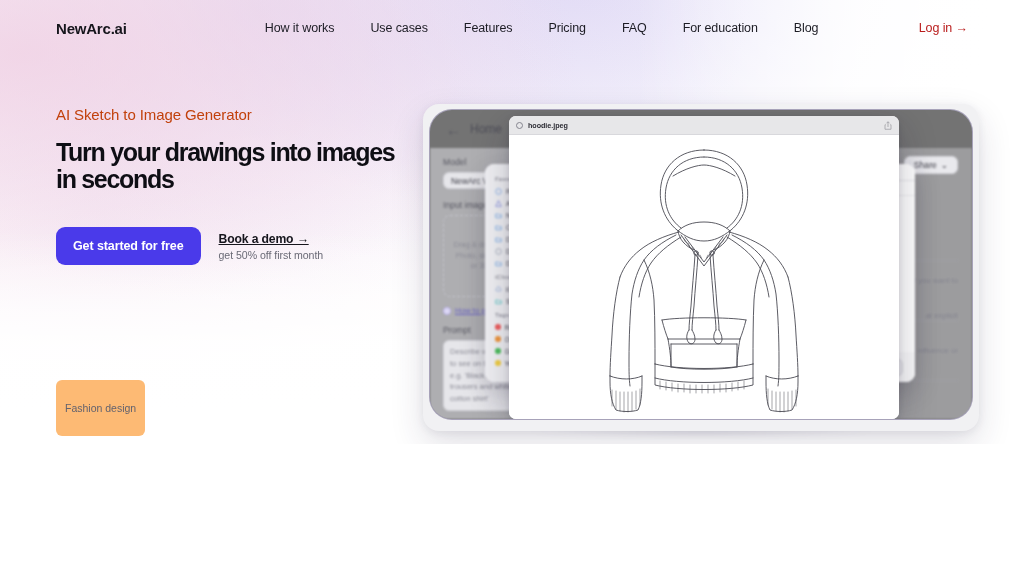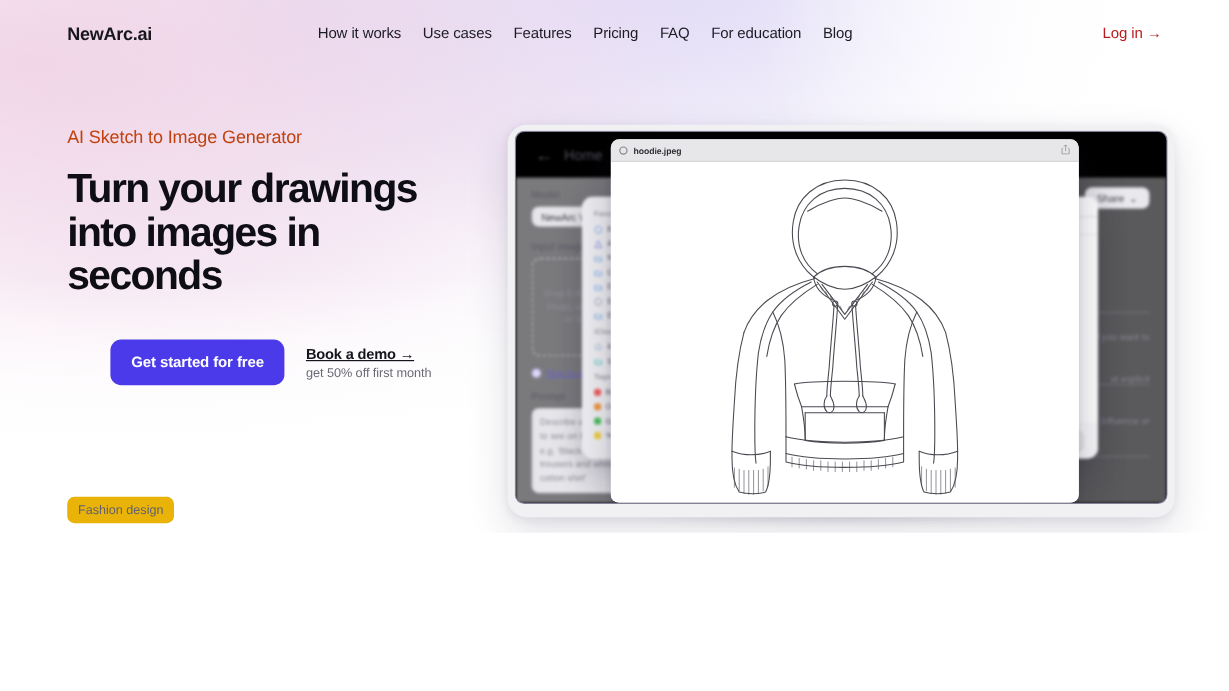--- a/index.html
+++ b/index.html
@@ -43,21 +43,21 @@
     display: flex; align-items: center;
     padding: 0 56px 0 56px;
     z-index: 20;
   }
   .brand {
     font-size: 15px; font-weight: 700; color: #16161c;
     letter-spacing: -.2px; white-space: nowrap;
   }
   .nav-links {
     display: flex; align-items: center;
-    gap: 18px;
+    gap: 36px;
     margin-left: 138px;
   }
   .nav-link {
     font-size: 12.5px; color: #1c1c24; font-weight: 500;
     white-space: nowrap; cursor: pointer; letter-spacing: -.1px;
   }
   .nav-right { margin-left: auto; display: flex; align-items: center; }
   .login-link {
     font-size: 12.5px; color: #b91c1c; font-weight: 500;
     white-space: nowrap; cursor: pointer; letter-spacing: -.1px;
@@ -68,38 +68,37 @@
     position: absolute;
     left: 56px; top: 106px;
     width: 340px;
     z-index: 10;
   }
   .eyebrow {
     font-size: 15px; color: #c2410c; font-weight: 400;
     margin-bottom: 16px; letter-spacing: -.1px;
   }
   h1.headline {
-    font-size: 34px; line-height: 1.08;
+    font-size: 25px; line-height: 1.08;
     font-weight: 700; color: #0e0e14;
     letter-spacing: -1.3px;
     margin-bottom: 26px;
     max-width: 340px;
   }
   .subcopy {
     font-size: 13.3px; line-height: 1.82;
     color: #44444e; font-weight: 400;
     max-width: 320px;
     letter-spacing: -.05px;
   }
 
   
   .cta-row {
     display: flex; align-items: center; gap: 18px;
     margin-top: 34px;
-    justify-content: center;
   }
   .btn-primary {
     background: #4a3aea;
     color: #fff;
     font-size: 12.5px; font-weight: 600;
     border: none; border-radius: 9px;
     padding: 12px 17px;
     cursor: pointer;
     letter-spacing: -.1px;
     white-space: nowrap;
@@ -114,24 +113,24 @@
     font-size: 10.6px; color: #6a6a76; font-weight: 400;
     white-space: nowrap; letter-spacing: -.05px;
   }
 
   
   .chip-row {
     position: absolute; left: 56px; bottom: 8px;
     display: flex; gap: 8px; z-index: 10;
   }
   .chip {
-    background: #eab308;
+    background: #fdba74;
     color: #62626e;
     font-size: 10.5px;
-    padding: 5px 9px;
+    padding: 22px 9px;
     border-radius: 6px;
     white-space: nowrap;
     cursor: pointer;
   }
 
   
   .mock-wrap {
     position: absolute;
     left: 423px; top: 104px;
     width: 556px; height: 327px;
@@ -141,22 +140,22 @@
   .device {
     position: absolute; inset: 0;
     background: #f1f1f3;
     border-radius: 16px;
     box-shadow: 0 14px 34px rgba(40,36,70,.14), 0 2px 8px rgba(40,36,70,.08);
   }
   
   .screen {
     position: absolute;
     left: 6px; top: 5px; right: 6px; bottom: 11px;
-    background: #000000;
-    border-radius: 8px;
+    background: #737373;
+    border-radius: 23px;
     overflow: hidden;
     border: 1px solid rgba(190,182,215,.7);
   }
   .screen-inner { position: absolute; inset: 0; filter: blur(1.15px); }
 
   
   .app-topbar {
     position: absolute; left: 0; top: 0; right: 0; height: 38px;
     display: flex; align-items: center; gap: 9px;
     padding-left: 16px;

